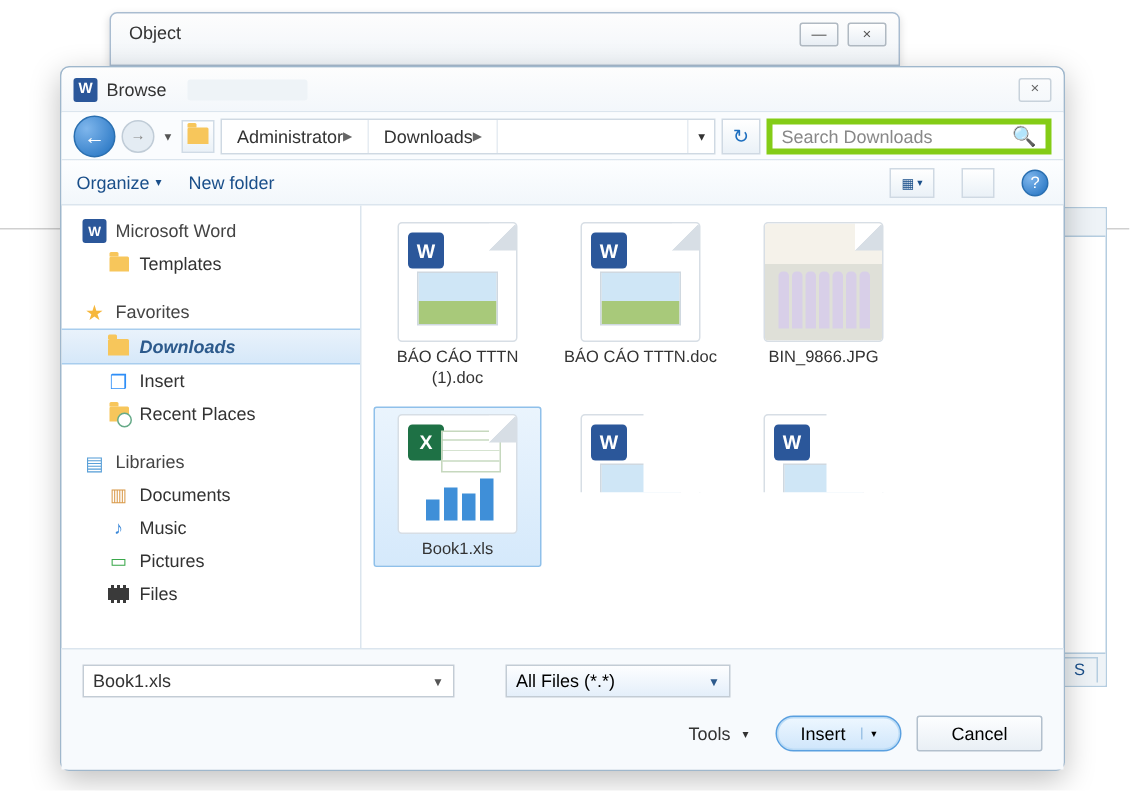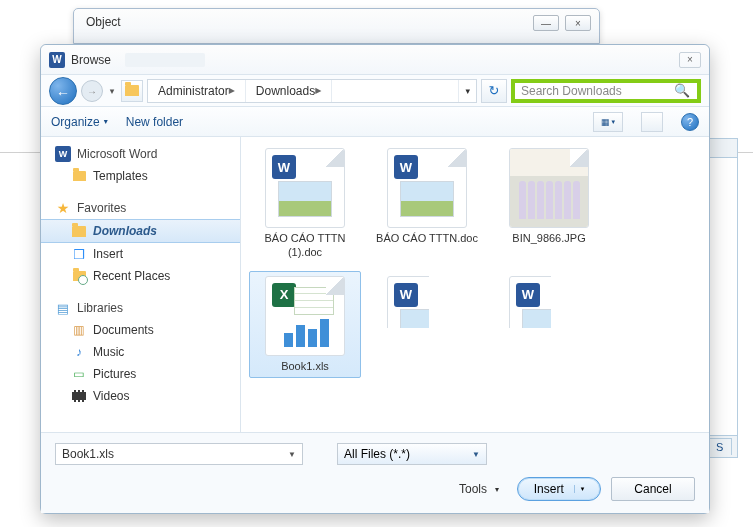--- a/index.html
+++ b/index.html
@@ -336,21 +336,21 @@
             <span>Music</span>
           </div>
         <div class="np-item">
             <span class="ic ic-pic">▭</span>
             <span>Pictures</span>
           </div>
         <div class="np-item">
             <span class="ic">
               <span class="filmstrip"></span>
             </span>
-            <span>Videos</span>
+            <span>Files</span>
           </div>
       </div>
     </div>
 
     <div class="filesarea">
       <div class="file-grid" id="file-grid">
           <div class="file-tile">
             <div class="thumb">
               <span class="overlay-word">W</span>
               <span class="thumb-pic"></span>

